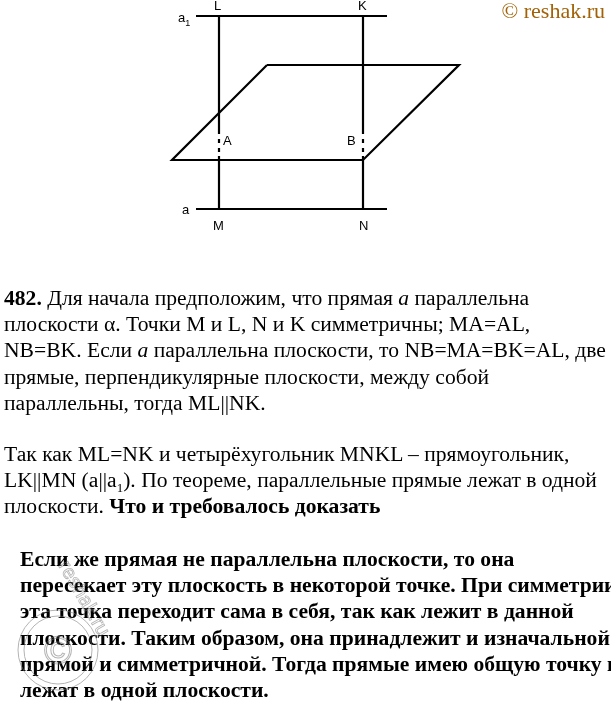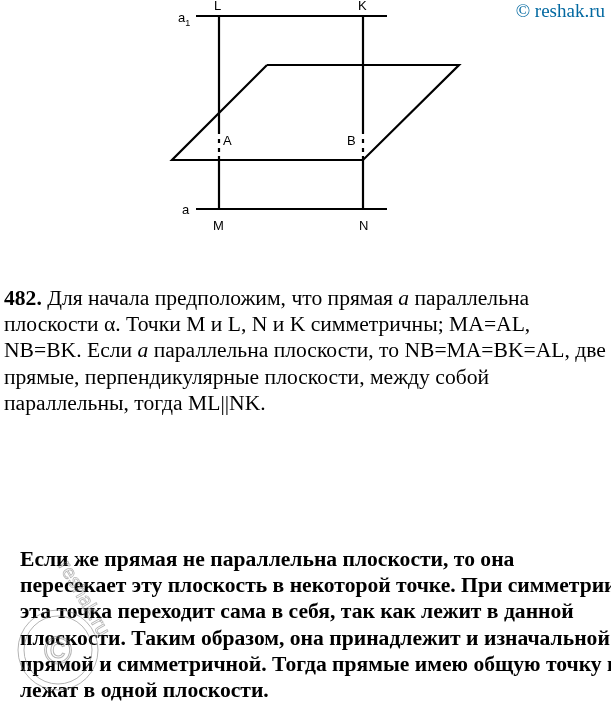--- a/index.html
+++ b/index.html
@@ -3,21 +3,21 @@
   <meta charset="utf-8">
   <style>
     html, body { margin: 0; padding: 0; background: #ffffff; }
     body {
       width: 611px; height: 713px; position: relative; overflow: hidden;
       font-family: "Liberation Serif", "DejaVu Serif", serif;
       color: #000;
     }
     .watermark-top {
       position: absolute; right: 6px; top: 0px;
-      font-size: 19px; color: #0369a1; line-height: 22px;
+      font-size: 22px; color: #a16207; line-height: 22px;
     }
     .diagram { position: absolute; left: 0; top: 0; width: 611px; height: 250px; }
     .diagram text {
       font-family: "Liberation Sans", "DejaVu Sans", sans-serif;
       font-size: 13px; fill: #000;
     }
     .text-block {
       position: absolute; left: 3px; top: 284px; width: 606px;
       font-size: 21.6px; line-height: 26.2px;
     }
@@ -64,20 +64,21 @@
   <text x="223" y="145">A</text>
   <text x="347" y="145">B</text>
   <text x="182" y="214">a</text>
   <text x="213" y="230">M</text>
   <text x="359" y="230">N</text>
 </svg>
 
 <div class="text-block">
   <p class="p1"><span class="num">482.</span><span> Для начала предположим, что прямая </span><span class="ital">a</span><span> параллельна плоскости α. Точки M и L, N и K симметричны; MA=AL, NB=BK. Если </span><span class="ital">a</span><span> параллельна плоскости, то NB=MA=BK=AL, две прямые, перпендикулярные плоскости, между собой параллельны, тогда ML||NK.</span></p>
 
+  <p class="p2"><span>Так как ML=NK и четырёхугольник MNKL – прямоугольник, LK||MN (a||a</span><sub>1</sub><span>). По теореме, параллельные прямые лежат в одной плоскости. </span><span class="bold">Что и требовалось доказать</span></p>
 
   <p class="p3">Если же прямая не параллельна плоскости, то она пересекает эту плоскость в некоторой точке. При симметрии эта точка переходит сама в себя, так как лежит в данной плоскости. Таким образом, она принадлежит и изначальной прямой и симметричной. Тогда прямые имею общую точку и лежат в одной плоскости.</p>
 </div>
 
 <svg class="stamp" viewBox="0 0 150 150" xmlns="http://www.w3.org/2000/svg">
   <circle cx="50" cy="90" r="40" fill="none" stroke="#777" stroke-width="1"></circle>
   <circle cx="50" cy="90" r="34" fill="none" stroke="#777" stroke-width="1"></circle>
   <text x="50" y="104" text-anchor="middle" font-family="Liberation Sans, sans-serif" font-size="38" fill="none" stroke="#777" stroke-width="1">©</text>
   <text x="30" y="40" transform="rotate(60 70 40)" font-family="Liberation Sans, sans-serif" font-size="20" fill="none" stroke="#777" stroke-width="0.8">reshak.ru</text>
 </svg>

